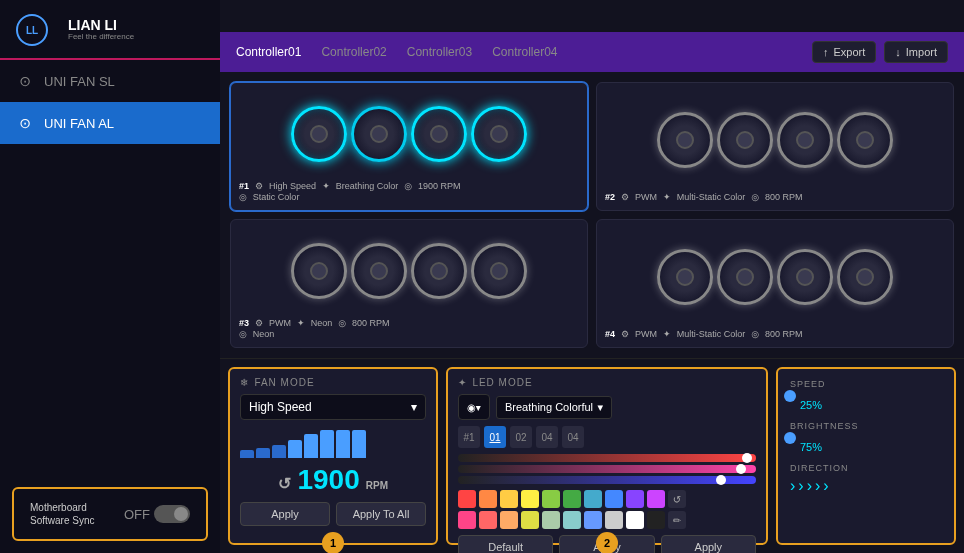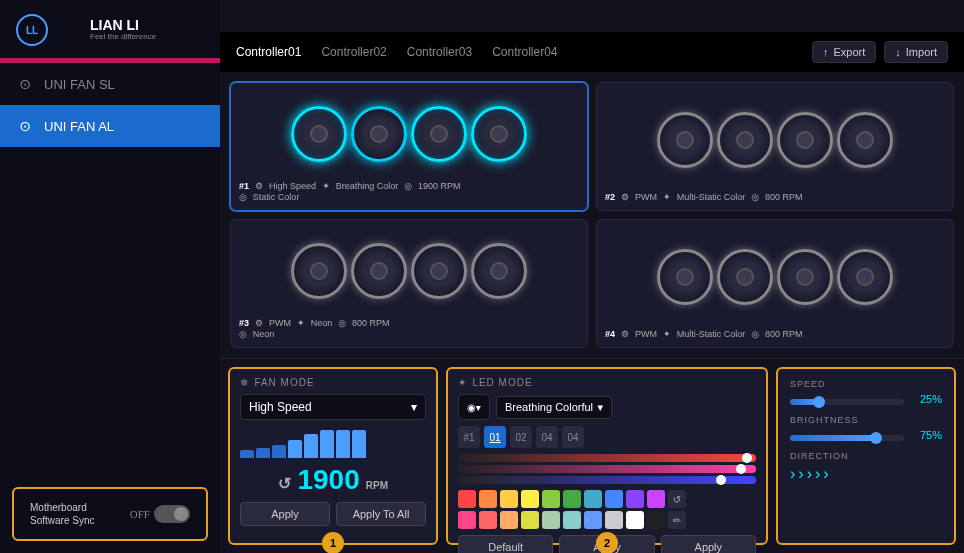--- a/index.html
+++ b/index.html
@@ -51,33 +51,33 @@
       width: 220px;
       height: 553px;
       background: #0d0d1a;
       display: flex;
       flex-direction: column;
     }
     .sidebar-logo {
       padding: 14px 16px 12px;
       display: flex;
       align-items: center;
-      gap: 8px;
-      border-bottom: 5px solid #be185d;
+      gap: 20px;
+      border-bottom: 2px solid #be185d;
     }
     .logo-circle {
       width: 32px; height: 32px;
       border: 2px solid #4a9eff;
       border-radius: 50%;
       display: flex; align-items: center; justify-content: center;
       font-size: 10px;
       color: #4a9eff;
       font-weight: bold;
     }
-    .logo-text { line-height: 1.1; margin-left: 34px; }
+    .logo-text { line-height: 1.1; }
     .logo-text .brand { font-size: 14px; font-weight: bold; color: #fff; }
     .logo-text .tagline { font-size: 8px; color: #888; }
 
     .sidebar-item {
       display: flex;
       align-items: center;
       gap: 10px;
       padding: 12px 16px;
       cursor: pointer;
       color: #888;
@@ -130,21 +130,21 @@
       flex-direction: column;
     }
 
     
     .top-bar {
       height: 40px;
       display: flex;
       align-items: center;
       padding: 0 16px;
       justify-content: space-between;
-      background: #000000;
+      background: #4c1d95;
     }
     .controller-tabs {
       display: flex;
       gap: 20px;
     }
     .controller-tab {
       font-size: 12px;
       color: #888;
       cursor: pointer;
       padding: 2px 0;
@@ -448,22 +448,23 @@
 
     .sbd-item { }
     .sbd-label {
       font-size: 9px;
       color: #888;
       letter-spacing: 1px;
       margin-bottom: 4px;
     }
     .sbd-slider-row {
       display: flex;
-      align-items: flex-end;
+      align-items: flex-start;
       gap: 6px;
+      flex-direction: column;
     }
     .sbd-track {
       flex: 1;
       height: 6px;
       background: #2a2a3e;
       border-radius: 3px;
       position: relative;
     }
     .sbd-fill {
       height: 100%;
@@ -534,21 +535,21 @@
   </div>
   <div class="sidebar-item active">
     <span class="sidebar-item-icon">⊙</span>
     <span>UNI FAN AL</span>
   </div>
 
   <div class="sidebar-bottom">
     <div class="sync-label" style="white-space:pre-line;">Motherboard
 Software Sync</div>
     <div style="display:flex;align-items:center;gap:4px;">
-      <span style="font-size:11px;color:#888;font-family:Liberation Serif, serif;">OFF</span>
+      <span style="font-size:13px;color:#888;">OFF</span>
       <div class="toggle-switch">
         <div class="toggle-knob"></div>
       </div>
     </div>
   </div>
 </div>
 
 <div class="main">
 
   <div class="top-bar" style="margin-top:32px;">

